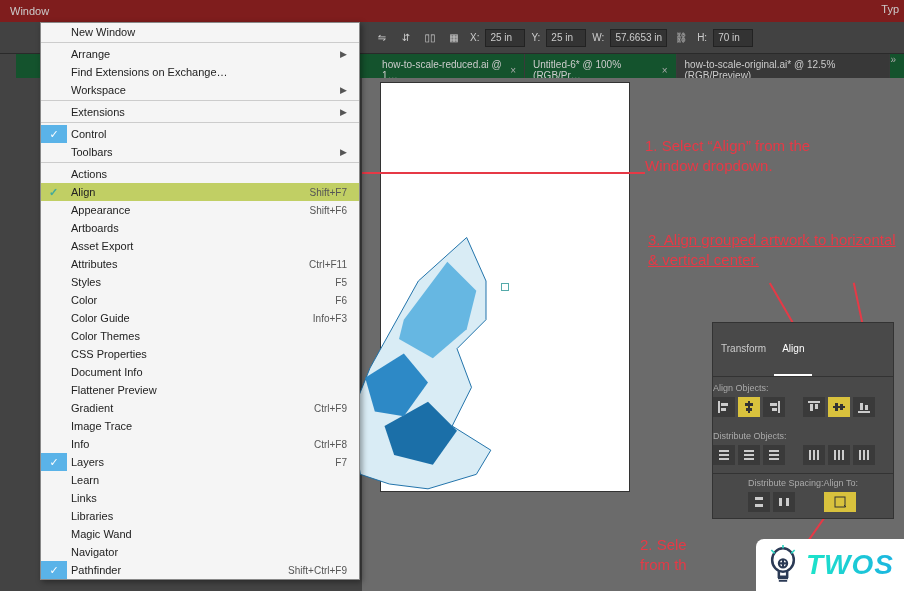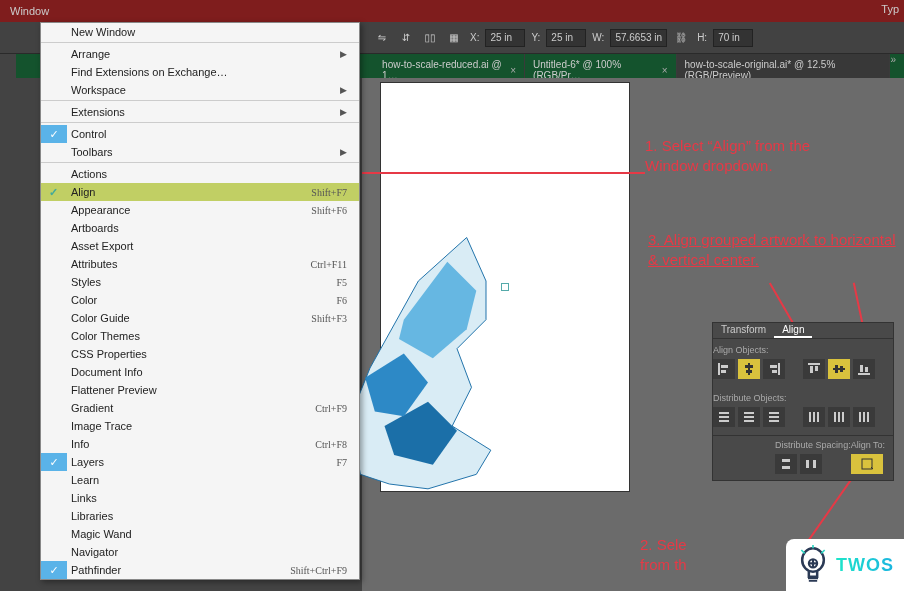--- a/index.html
+++ b/index.html
@@ -30,44 +30,44 @@
   
   .annotation { position: absolute; color: #e63946; font-size: 15px; line-height: 1.3; }
   .ann1 { left: 645px; top: 136px; width: 220px; }
   .ann3 { left: 648px; top: 230px; width: 250px; text-decoration: underline; }
   .ann2 { left: 640px; top: 535px; width: 120px; }
   .ann-line { position: absolute; background: #e63946; height: 1.5px; transform-origin: left center; }
   
   
   .align-panel { position: absolute; right: 10px; top: 322px; width: 182px; background: #494949; border: 1px solid #333; color: #ccc; font-size: 10px; }
   .panel-tabs { display: flex; border-bottom: 1px solid #333; }
-  .panel-tab { padding: 1px 8px; font-size: 10px; }
+  .panel-tab { padding: 20px 8px; font-size: 10px; }
   .panel-tab.active { color: #fff; border-bottom: 2px solid #fff; }
   .panel-section { padding: 6px 0; }
   .panel-label { font-size: 9px; color: #aaa; margin-bottom: 4px; }
   .btn-row { display: flex; gap: 3px; margin-bottom: 2px; }
   .panel-btn { width: 22px; height: 20px; background: #3a3a3a; display: flex; align-items: center; justify-content: center; }
   .panel-btn.highlight { background: #d9c23d; }
   .panel-btn svg { width: 14px; height: 14px; }
-  .panel-foot { display: flex; justify-content: flex-end; padding: 4px 8px; border-top: 1px solid #333; font-size: 9px; }
+  .panel-foot { display: flex; justify-content: center; padding: 4px 8px; border-top: 1px solid #333; font-size: 9px; }
   
   
   .dropdown { position: absolute; left: 40px; top: 22px; width: 320px; background: #f5f5f5; border: 1px solid #888; box-shadow: 2px 2px 6px rgba(0,0,0,0.4); font-size: 11px; color: #222; }
   .dropdown-item { display: flex; justify-content: space-between; align-items: center; padding: 3px 12px 3px 30px; position: relative; }
   .dropdown-item.sep-after { border-bottom: 1px solid #ccc; margin-bottom: 2px; padding-bottom: 4px; }
   .dropdown-item .check { position: absolute; left: 8px; color: #4a9; font-weight: bold; }
   .dropdown-item .check-blue { position: absolute; left: 0; top: 0; bottom: 0; width: 26px; background: #5ab3e8; display: flex; align-items: center; justify-content: center; color: #fff; }
   .dropdown-item.highlighted { background: #c1cf64; }
   .dropdown-item .arrow { color: #555; font-size: 9px; }
-  .dropdown-item .shortcut { color: #555; font-size: 10px; font-family: Liberation Serif, serif; }
+  .dropdown-item .shortcut { color: #555; font-size: 10px; }
   
   
   .badge { position: absolute; right: 0; bottom: 0; background: #fff; padding: 6px 10px; display: flex; align-items: center; gap: 6px; border-top-left-radius: 8px; }
   .badge-bulb { width: 34px; height: 40px; }
-  .badge-text { font-size: 18px; font-weight: 800; letter-spacing: 1px; background: linear-gradient(90deg, #1de5c9, #1bb5e0); -webkit-background-clip: text; color: transparent; font-family: Arial Black, sans-serif; }
+  .badge-text { font-size: 28px; font-weight: 800; font-style: italic; letter-spacing: 1px; background: linear-gradient(90deg, #1de5c9, #1bb5e0); -webkit-background-clip: text; color: transparent; font-family: Arial Black, sans-serif; }
   
   
   .map-svg { position: absolute; left: -40px; top: 140px; width: 290px; height: 290px; }
 </style>
 </head>
 <body>
 
 <div class="menubar">
   <span class="menubar-item">Window</span>
 </div>
@@ -312,21 +312,21 @@
     <div class="dropdown-item">
       <span>Styles</span>
       <span class="shortcut">F5</span>
     </div>
     <div class="dropdown-item">
       <span>Color</span>
       <span class="shortcut">F6</span>
     </div>
     <div class="dropdown-item">
       <span>Color Guide</span>
-      <span class="shortcut">Shift+F3</span>
+      <span class="shortcut">Info+F3</span>
     </div>
     <div class="dropdown-item">
       <span>Color Themes</span>
     </div>
     <div class="dropdown-item">
       <span>CSS Properties</span>
     </div>
     <div class="dropdown-item">
       <span>Document Info</span>
     </div>

